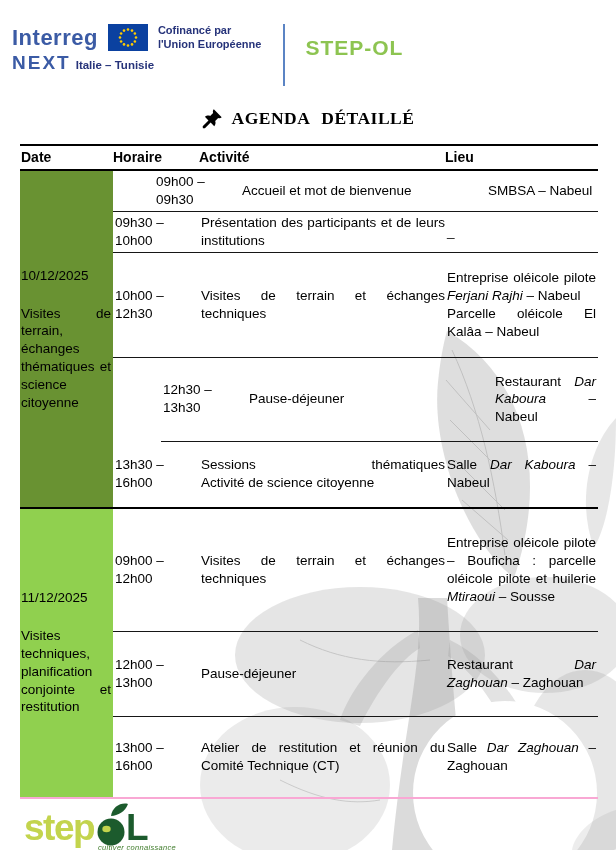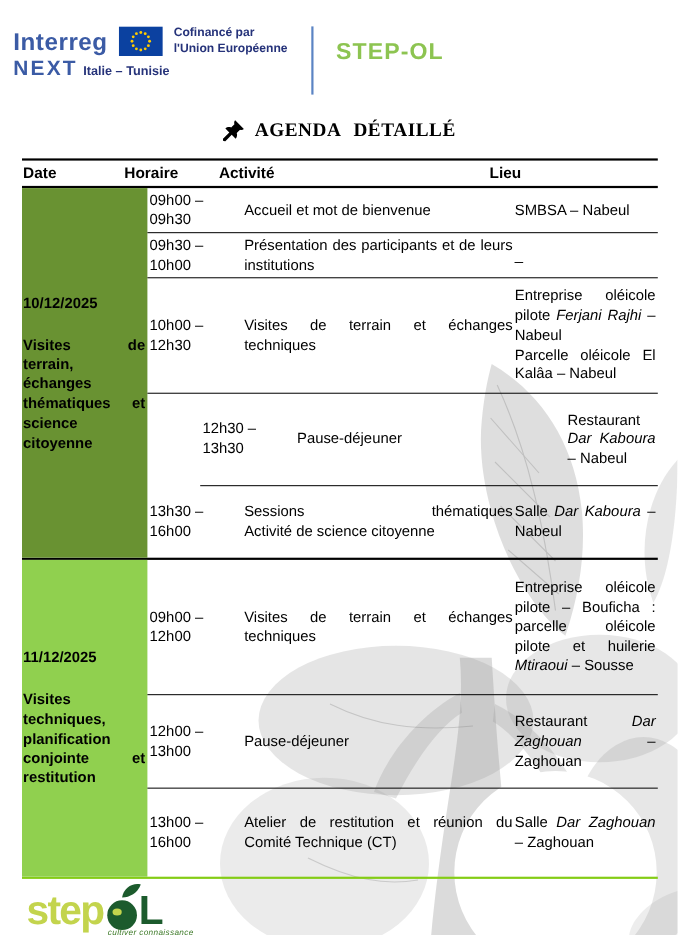--- a/index.html
+++ b/index.html
@@ -21,33 +21,33 @@
   .project-name{font-size:21px;font-weight:bold;color:#8DC451;letter-spacing:1px;margin-top:12px;}
   
   .doc-title{margin-top:22px;display:flex;justify-content:center;align-items:center;gap:9px;}
   .doc-title .txt{font-size:17.5px;font-weight:bold;letter-spacing:.5px;word-spacing:7px;font-family:Liberation Serif, serif;}
   
   .agenda{margin:15px 18px 0 20px;width:578px;box-sizing:border-box;font-size:13.5px;line-height:1.32;}
   .thead{display:grid;grid-template-columns:92px 86px 246px 1fr;border-top:2px solid #000;border-bottom:2px solid #000;font-weight:bold;font-size:14px;padding:2px 0 3px 0;}
   .thead .th{padding-left:1px;}
   .day-section{display:flex;}
   .day-section + .day-section{border-top:2px solid #000;}
-  .agenda{border-bottom:2px solid #84cc16;}
-  .date-cell{width:114px;box-sizing:border-box;display:flex;flex-direction:column;justify-content:center;gap:20px;padding:6px 2px 6px 1px;font-weight:bold;text-align:justify;}
+  .agenda{border-bottom:2px solid #f9a8d4;}
+  .date-cell{width:93px;box-sizing:border-box;display:flex;flex-direction:column;justify-content:center;gap:20px;padding:6px 2px 6px 1px;font-weight:normal;text-align:justify;}
   .date-theme{text-align:justify;}
   .rows{flex:1;display:flex;flex-direction:column;}
   .row{display:grid;grid-template-columns:86px 246px 1fr;align-items:center;box-sizing:border-box;border-bottom:1px solid #161616;padding:2px 0;}
   .row:last-child{border-bottom:none;}
   .cell{padding-left:2px;box-sizing:border-box;}
   .cell p{margin:0;}
   .activity p{text-align:justify;}
   .activity p.fj{text-align-last:justify;}
   .place{padding-right:2px;}
   .place p{text-align:justify;}
-  .day-0 .row:nth-child(1){min-height:39px;}
+  .day-0 .row:nth-child(1){min-height:39px;padding-left:41px;}
   .day-0 .row:nth-child(2){min-height:40px;}
   .day-0 .row:nth-child(3){min-height:105px;}
   .day-0 .row:nth-child(4){min-height:84px;margin-left:48px;}
   .day-0 .row:nth-child(5){min-height:65px;}
   .day-1 .row:nth-child(1){min-height:123px;}
   .day-1 .row:nth-child(2){min-height:85px;}
   .day-1 .row:nth-child(3){min-height:80px;}
   
   .footer-logo{position:absolute;left:24px;top:801px;z-index:1;}
   .steplogo{display:flex;align-items:flex-end;line-height:1;}

